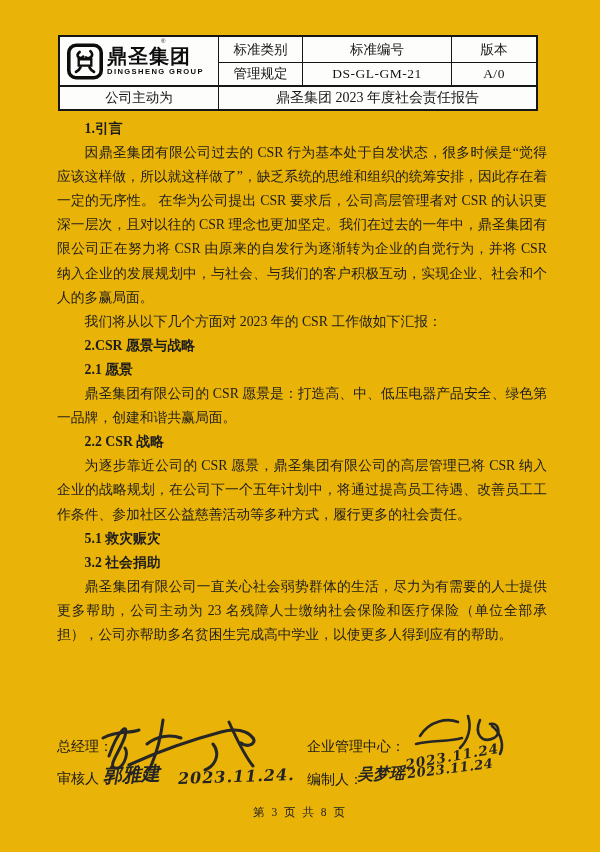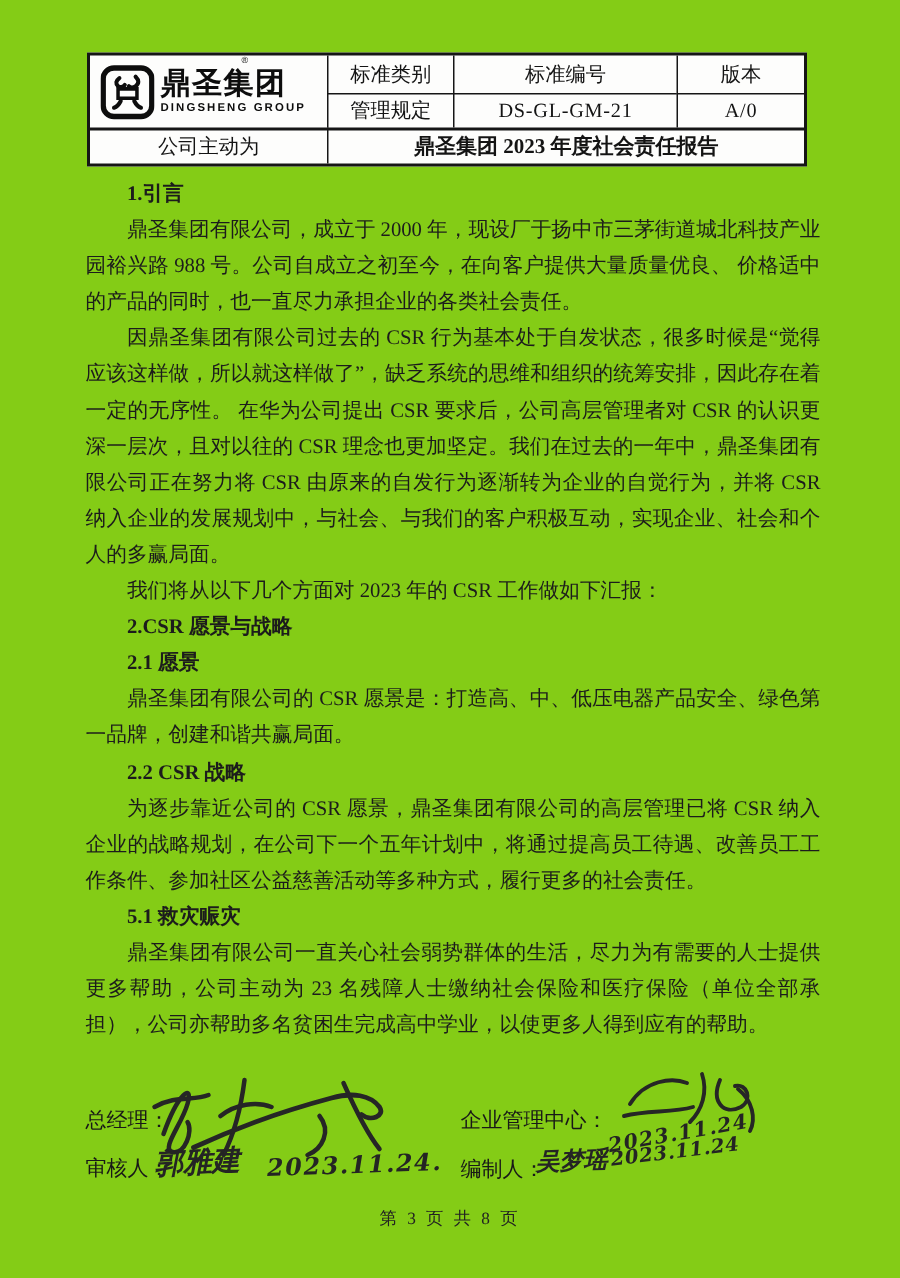--- a/index.html
+++ b/index.html
@@ -1,36 +1,36 @@
 <!DOCTYPE html>
 <html><head>
 <meta charset="utf-8">
 <style>
   html,body { margin:0; padding:0; }
   body { background:#e8e8e6; }
   .page {
     position:relative; width:600px; height:852px; margin:0 auto;
-    background:#84cc16; overflow:hidden;
+    background:#eab308; overflow:hidden;
     font-family:"Liberation Serif","DejaVu Serif",serif; color:#1b1b1b;
   }
 
   
   .hdr-table {
     position:absolute; left:58px; top:35px; width:476px;
     display:grid;
     grid-template-columns:158px 84px 149px 85px;
     grid-template-rows:25px 23px 24px;
     border:2px solid #161616; background:#fdfdfc;
   }
   .cell { display:flex; align-items:center; justify-content:center;
           font-size:13.5px; color:#141414; white-space:nowrap; }
   .bl  { border-left:1.4px solid #161616; }
   .bt  { border-top:1.4px solid #161616; }
   .bt2 { border-top:2px solid #161616; }
-  .cell.bold { font-weight:bold; font-size:14px; }
+  .cell.bold { font-weight:normal; font-size:14px; }
   .mono-ish { letter-spacing:.5px; }
 
   .logo-cell { grid-column:1; grid-row:1/3; display:flex; align-items:center;
                justify-content:flex-start; padding-left:7px; gap:4px; }
   .logo-mark { position:relative; width:36px; height:37px; flex:0 0 auto; }
   .logo-reg  { position:absolute; top:1px; left:101px; font-size:6px; color:#111;
                font-family:"Liberation Sans",sans-serif; }
   .logo-txt  { display:flex; flex-direction:column; line-height:1; }
   .logo-cn   { font-size:20px; font-weight:bold; letter-spacing:1px; color:#0d0d0d;
                font-family:"Liberation Sans","DejaVu Sans",sans-serif; }
@@ -89,29 +89,29 @@
     <div class="cell bl bt" style="grid-column:2;grid-row:2;">管理规定</div>
     <div class="cell bl bt mono-ish" style="grid-column:3;grid-row:2;">DS-GL-GM-21</div>
     <div class="cell bl bt mono-ish" style="grid-column:4;grid-row:2;">A/0</div>
 
     <div class="cell bt2" style="grid-column:1;grid-row:3;">公司主动为</div>
     <div class="cell bl bt2 bold" style="grid-column:2/5;grid-row:3;">鼎圣集团 2023 年度社会责任报告</div>
   </div>
 
   <div class="doc-body">
     <p class="h">1.引言</p>
-    <p>鼎圣集团有限公司，成立于 2000 年，现设厂于扬中市三茅街道城北科技产业园裕兴路 988 号。公司自成立之初至今，在向客户提供大量质量优良、 价格适中的产品的同时，也一直尽力承担企业的各类社会责任。</p>
     <p>因鼎圣集团有限公司过去的 CSR 行为基本处于自发状态，很多时候是“觉得应该这样做，所以就这样做了”，缺乏系统的思维和组织的统筹安排，因此存在着一定的无序性。 在华为公司提出 CSR 要求后，公司高层管理者对 CSR 的认识更深一层次，且对以往的 CSR 理念也更加坚定。我们在过去的一年中，鼎圣集团有限公司正在努力将 CSR 由原来的自发行为逐渐转为企业的自觉行为，并将 CSR 纳入企业的发展规划中，与社会、与我们的客户积极互动，实现企业、社会和个人的多赢局面。</p>
     <p>我们将从以下几个方面对 2023 年的 CSR 工作做如下汇报：</p>
     <p class="h">2.CSR 愿景与战略</p>
     <p class="h">2.1 愿景</p>
     <p>鼎圣集团有限公司的 CSR 愿景是：打造高、中、低压电器产品安全、绿色第一品牌，创建和谐共赢局面。</p>
     <p class="h">2.2 CSR 战略</p>
     <p>为逐步靠近公司的 CSR 愿景，鼎圣集团有限公司的高层管理已将 CSR 纳入企业的战略规划，在公司下一个五年计划中，将通过提高员工待遇、改善员工工作条件、参加社区公益慈善活动等多种方式，履行更多的社会责任。</p>
     <p class="h">5.1 救灾赈灾</p>
+    <p class="h">3.2 社会捐助</p>
     <p>鼎圣集团有限公司一直关心社会弱势群体的生活，尽力为有需要的人士提供更多帮助，公司主动为 23 名残障人士缴纳社会保险和医疗保险（单位全部承担），公司亦帮助多名贫困生完成高中学业，以使更多人得到应有的帮助。</p>
   </div>
 
   <span class="sig-label" style="left:57px;top:738px;">总经理：</span>
 
   <svg class="sig-svg" style="left:95px;top:710px;" width="170" height="68" viewBox="0 0 170 68">
     <path d="M14 46 C24 18 34 12 30 26 C26 40 12 56 20 58 C28 60 34 44 30 38" stroke-width="3"></path>
     <path d="M8 28 C22 20 34 24 44 20" stroke-width="3"></path>
     <path d="M52 34 C62 26 76 24 86 28" stroke-width="3"></path>
     <path d="M68 10 C66 26 62 44 54 60" stroke-width="3"></path>

